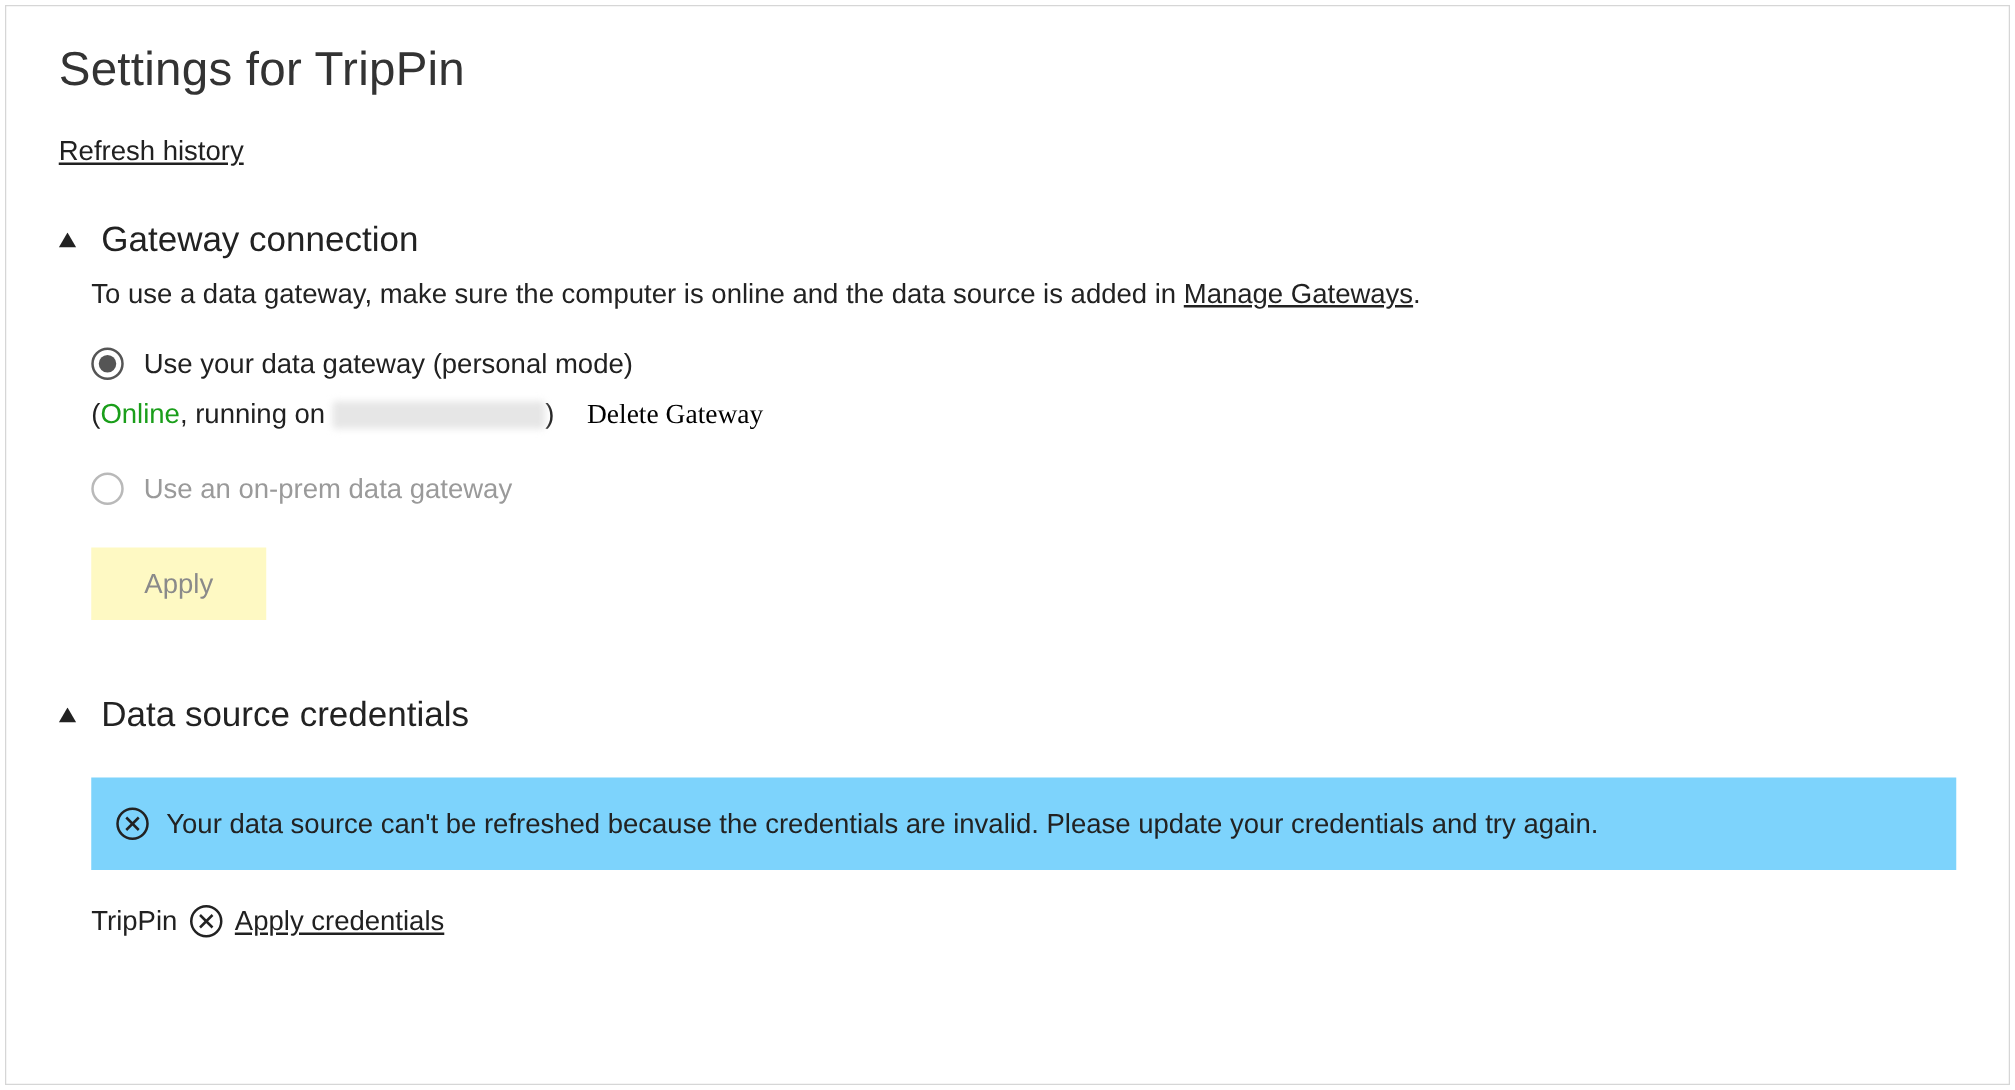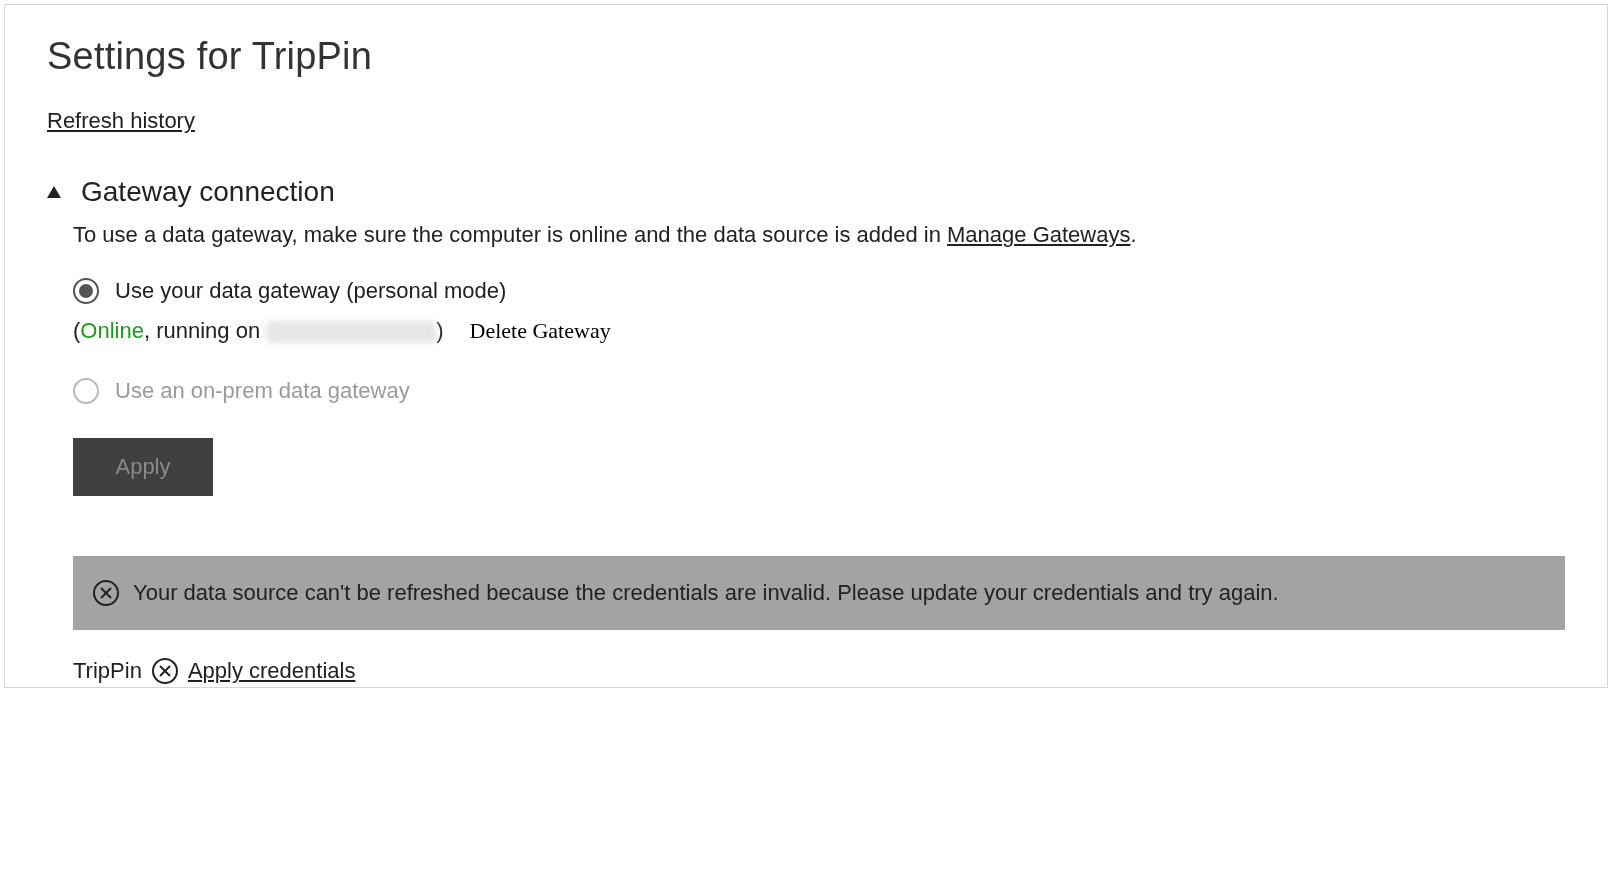--- a/index.html
+++ b/index.html
@@ -8,21 +8,21 @@
     font-family: "Segoe UI", "Segoe UI Web", Arial, sans-serif;
     color: #212121;
     background: #fff;
     width: 1612px;
     height: 872px;
   }
   .panel {
     border: 1px solid #d6d6d6;
     margin: 4px;
     width: 1604px;
-    height: 684px;
+    height: 864px;
     padding: 30px 42px 0 42px;
     position: relative;
   }
   .page-title {
     font-size: 38px;
     font-weight: 300;
     color: #333;
     margin: 0 0 30px 0;
     letter-spacing: 0.2px;
   }
@@ -95,30 +95,30 @@
     background: #e6e6e6;
     border-radius: 3px;
     filter: blur(3px);
     vertical-align: middle;
   }
   .delete-gw { color: #000; cursor: pointer; font-family: Liberation Serif, serif; }
   .btn-row { display: flex; gap: 20px; margin-top: 34px; margin-bottom: 60px; }
   .btn {
     min-width: 140px;
     height: 58px;
-    background: #404040;
+    background: #fef9c3;
     border: none;
     font-size: 22px;
     color: #8a8a8a;
     font-family: inherit;
     cursor: default;
   }
   .credentials-section { margin-top: 30px; }
   .alert {
-    background: #a3a3a3;
+    background: #7dd3fc;
     padding: 24px 20px;
     margin: 34px 0 28px 0;
     display: flex;
     align-items: center;
     gap: 14px;
     font-size: 22px;
     color: #222;
   }
   .x-circle {
     width: 26px; height: 26px;
@@ -177,20 +177,28 @@
       <span class="radio disabled"></span>
       <span class="radio-label disabled">Use an on-prem data gateway</span>
     </div>
 
     <div class="btn-row">
       <button class="btn">Apply</button>
     </div>
   </div>
 
   
+  <div class="section-header credentials-section">
+    <span class="caret">
+      <svg width="14" height="12" viewBox="0 0 14 12">
+          <polygon points="0,12 14,12 7,0" fill="#222"></polygon>
+        </svg>
+    </span>
+    <span class="section-title">Data source credentials</span>
+  </div>
 
   <div class="section-body">
     <div class="alert">
       <span class="x-circle">
         <svg width="14" height="14" viewBox="0 0 14 14">
             <line x1="2" y1="2" x2="12" y2="12" stroke="#222" stroke-width="2"></line>
             <line x1="12" y1="2" x2="2" y2="12" stroke="#222" stroke-width="2"></line>
           </svg>
       </span>
       <span>Your data source can't be refreshed because the credentials are invalid. Please update your credentials and try again.</span>

